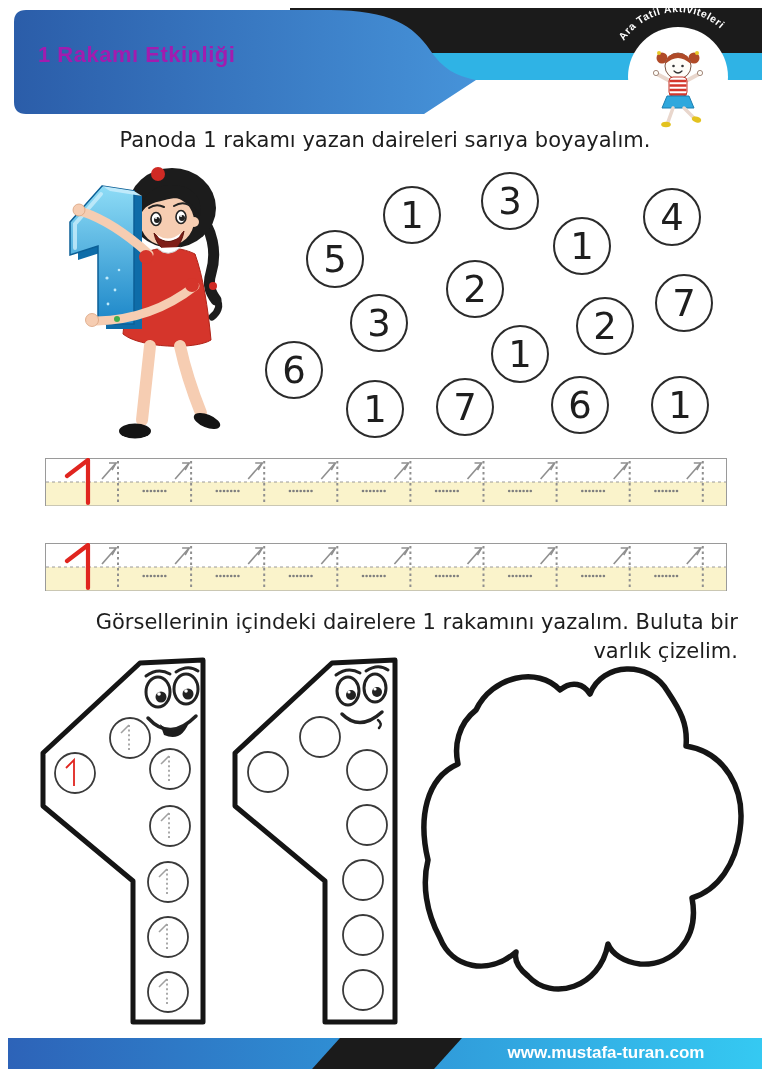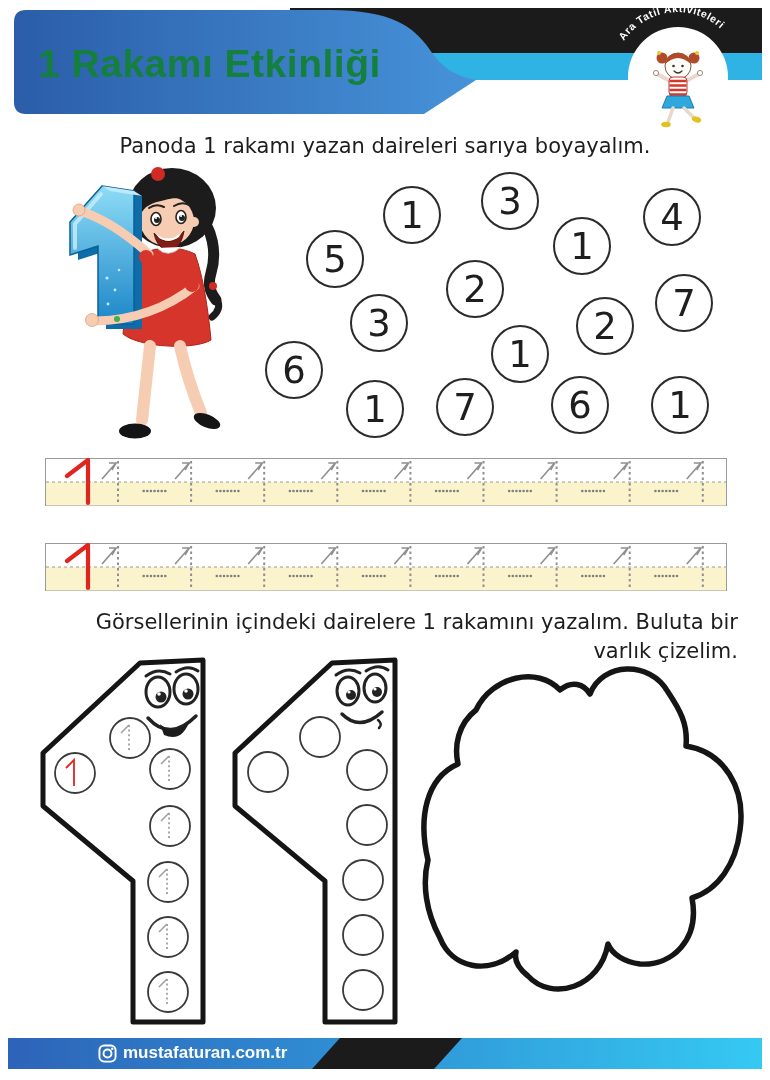--- a/index.html
+++ b/index.html
@@ -6,25 +6,25 @@
   body{
     width:770px;height:1080px;position:relative;background:#ffffff;
     font-family:"DejaVu Sans",sans-serif;overflow:hidden;
   }
   .abs{position:absolute;}
   
   #header-svg{left:0;top:0;}
   .page-title{
     left:38px;top:42px;
     font-family:"Liberation Sans",sans-serif;font-weight:bold;
-    font-size:39px;color:#15803d;letter-spacing:.5px;white-space:nowrap;
+    font-size:22px;color:#a21caf;letter-spacing:.5px;white-space:nowrap;
   }
   
   .instr{color:#1d1d1d;font-size:21px;line-height:1.4;}
-  #instr1{left:0;top:132px;width:770px;text-align:center;}
+  #instr1{left:0;top:126px;width:770px;text-align:center;}
   #instr2{left:38px;top:608px;width:700px;text-align:right;text-indent:42px;}
   
   #number-board{left:0;top:0;width:770px;height:460px;pointer-events:none;}
   .num-circle{
     position:absolute;width:54px;height:54px;border:2.4px solid #2b2b2b;border-radius:50%;
     display:flex;align-items:center;justify-content:center;background:#fff;
     font-size:37px;color:#1e1e1e;pointer-events:auto;
   }
   
   .trace-strip{left:45px;width:682px;height:48px;}
@@ -468,21 +468,14 @@
         <circle cx="323" cy="285" r="20" fill="#fff" stroke="#3a3a3a" stroke-width="1.8"></circle>
       </g>
       <g>
         <circle cx="323" cy="340" r="20" fill="#fff" stroke="#3a3a3a" stroke-width="1.8"></circle>
       </g>
     </g>
 </svg>
 
 <div id="footer-bar" class="abs">
   <div id="footer-black"></div>
-  <div id="footer-left" class="footer-text">
-    <svg width="19" height="19" viewBox="0 0 20 20">
-      <rect x="1.5" y="1.5" width="17" height="17" rx="5" fill="none" stroke="#ffffff" stroke-width="2"></rect>
-      <circle cx="10" cy="10" r="4.2" fill="none" stroke="#ffffff" stroke-width="2"></circle>
-      <circle cx="15" cy="5" r="1.3" fill="#ffffff"></circle>
-    </svg>
-    <span>mustafaturan.com.tr</span>
-  </div>
+  <div id="footer-right" class="footer-text">www.mustafa-turan.com</div>
 </div>
 
 </body></html>

